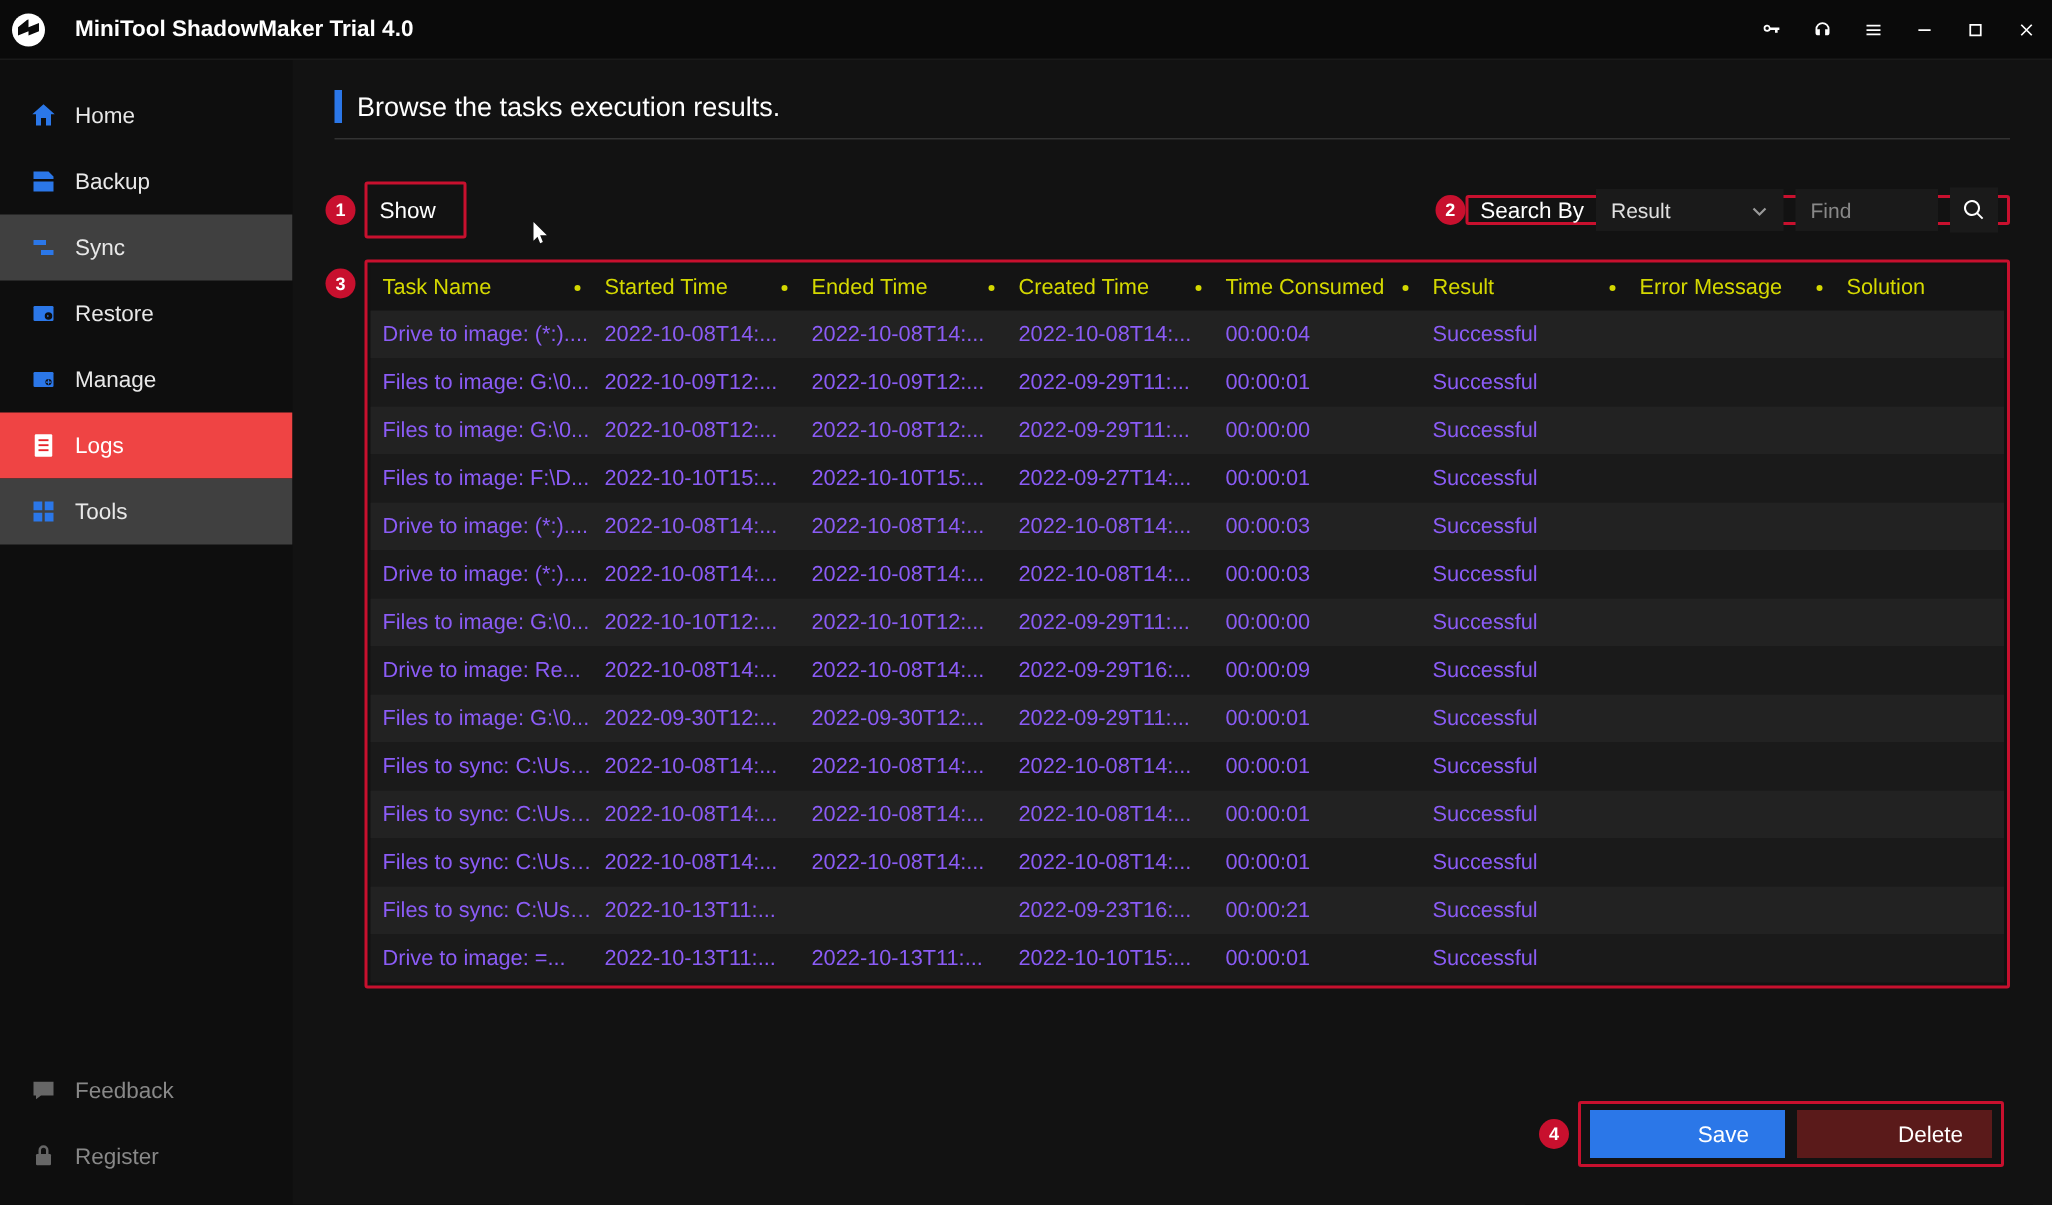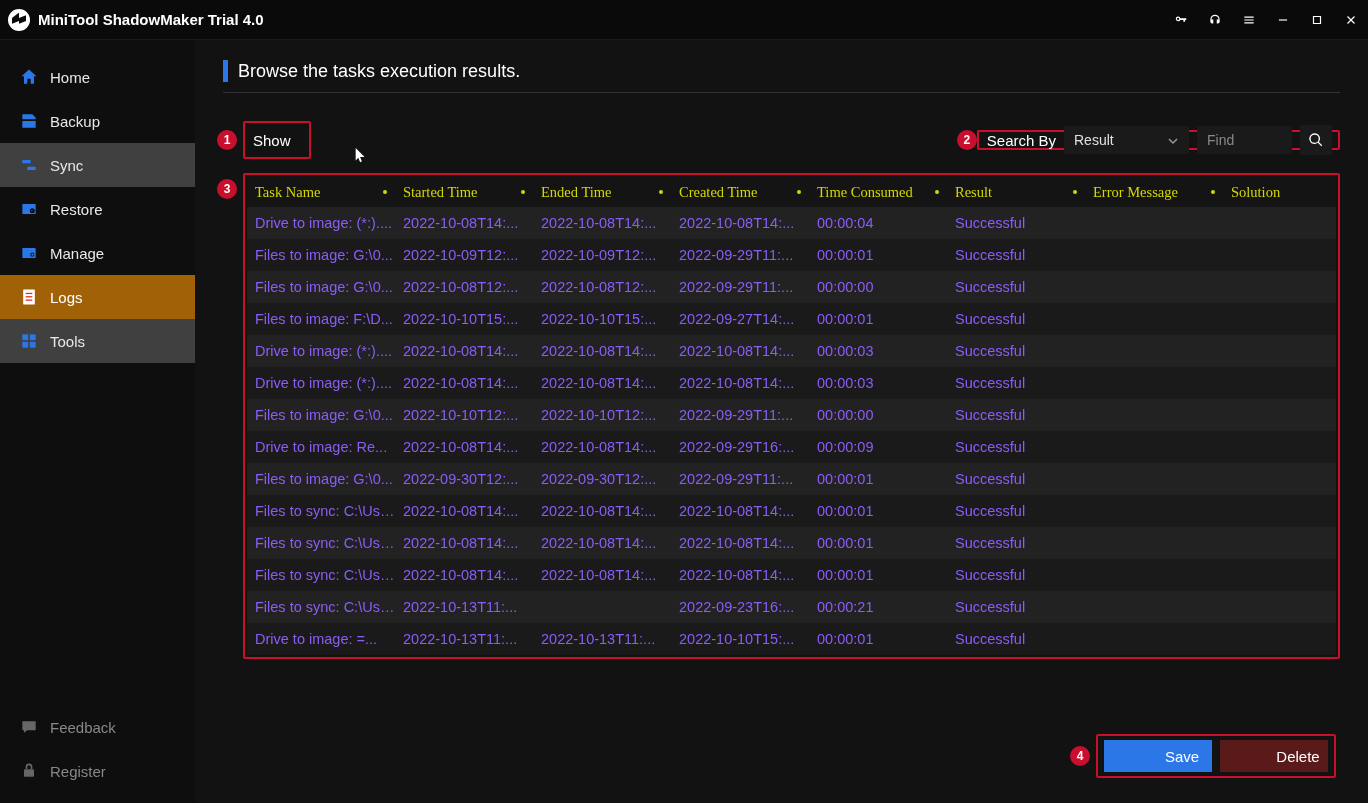--- a/index.html
+++ b/index.html
@@ -13,20 +13,21 @@
     font-size: 14px;
   }
   
   .titlebar {
     height: 40px;
     background: #0a0a0a;
     display: flex;
     align-items: center;
     padding: 0 8px;
     border-bottom: 1px solid #1a1a1a;
+    gap: 12px;
   }
   .logo-icon {
     width: 22px; height: 22px;
     background: #fff;
     border-radius: 50%;
     display: flex;
     align-items: center;
     justify-content: center;
     margin-right: 8px;
     position: relative;
@@ -72,21 +73,21 @@
     height: 44px;
     padding-left: 50px;
     display: flex;
     align-items: center;
     color: #e8e8e8;
     font-size: 15px;
     position: relative;
     cursor: pointer;
   }
   .sidebar-item.dim { background: #404040; }
-  .sidebar-item.active { background: #a16207; color: #fff; }
+  .sidebar-item.active { background: #ef4444; color: #fff; }
   .sidebar-icon {
     width: 22px; height: 22px;
     position: absolute;
     left: 18px;
     display: flex; align-items: center; justify-content: center;
   }
   .sidebar-icon svg { width: 20px; height: 20px; }
   .sidebar-spacer { flex: 1; }
   .sidebar-bottom { padding-bottom: 10px; }
   .sidebar-bottom .sidebar-item { color: #888; }
@@ -197,21 +198,21 @@
   }
   .table-header {
     display: grid;
     grid-template-columns: 148px 138px 138px 138px 138px 138px 138px 1fr;
     background: #141414;
     color: #d4d800;
     font-size: 14.5px;
     height: 30px;
     align-items: center;
   }
-  .th { padding-left: 8px; position: relative; white-space: nowrap; overflow: hidden; font-family: Liberation Serif, serif; }
+  .th { padding-left: 8px; position: relative; white-space: nowrap; overflow: hidden; }
   .th-dot {
     position: absolute; right: 8px; top: 50%;
     width: 4px; height: 4px; background: #d4d800; border-radius: 50%;
     transform: translateY(-50%);
   }
   .table-row {
     display: grid;
     grid-template-columns: 148px 138px 138px 138px 138px 138px 138px 1fr;
     height: 32px;
     align-items: center;
@@ -229,21 +230,21 @@
     margin-top: auto;
     margin-bottom: 5px;
     padding-right: 4px;
   }
   .btn-box {
     display: flex; align-items: center; gap: 8px;
     padding: 4px 6px;
     margin-left: 6px;
   }
   .btn {
-    width: 108px; height: 32px;
+    width: 130px; height: 32px;
     display: flex; align-items: center; justify-content: center;
     font-size: 15px; color: #fff; cursor: pointer; padding-left: 48px;
   }
   .btn-save { background: #2b77e8; }
   .btn-delete { background: #5a1a1a; }
 
   .cursor-icon {
     position: absolute;
     left: 160px; top: 108px;
     width: 12px; height: 16px;

